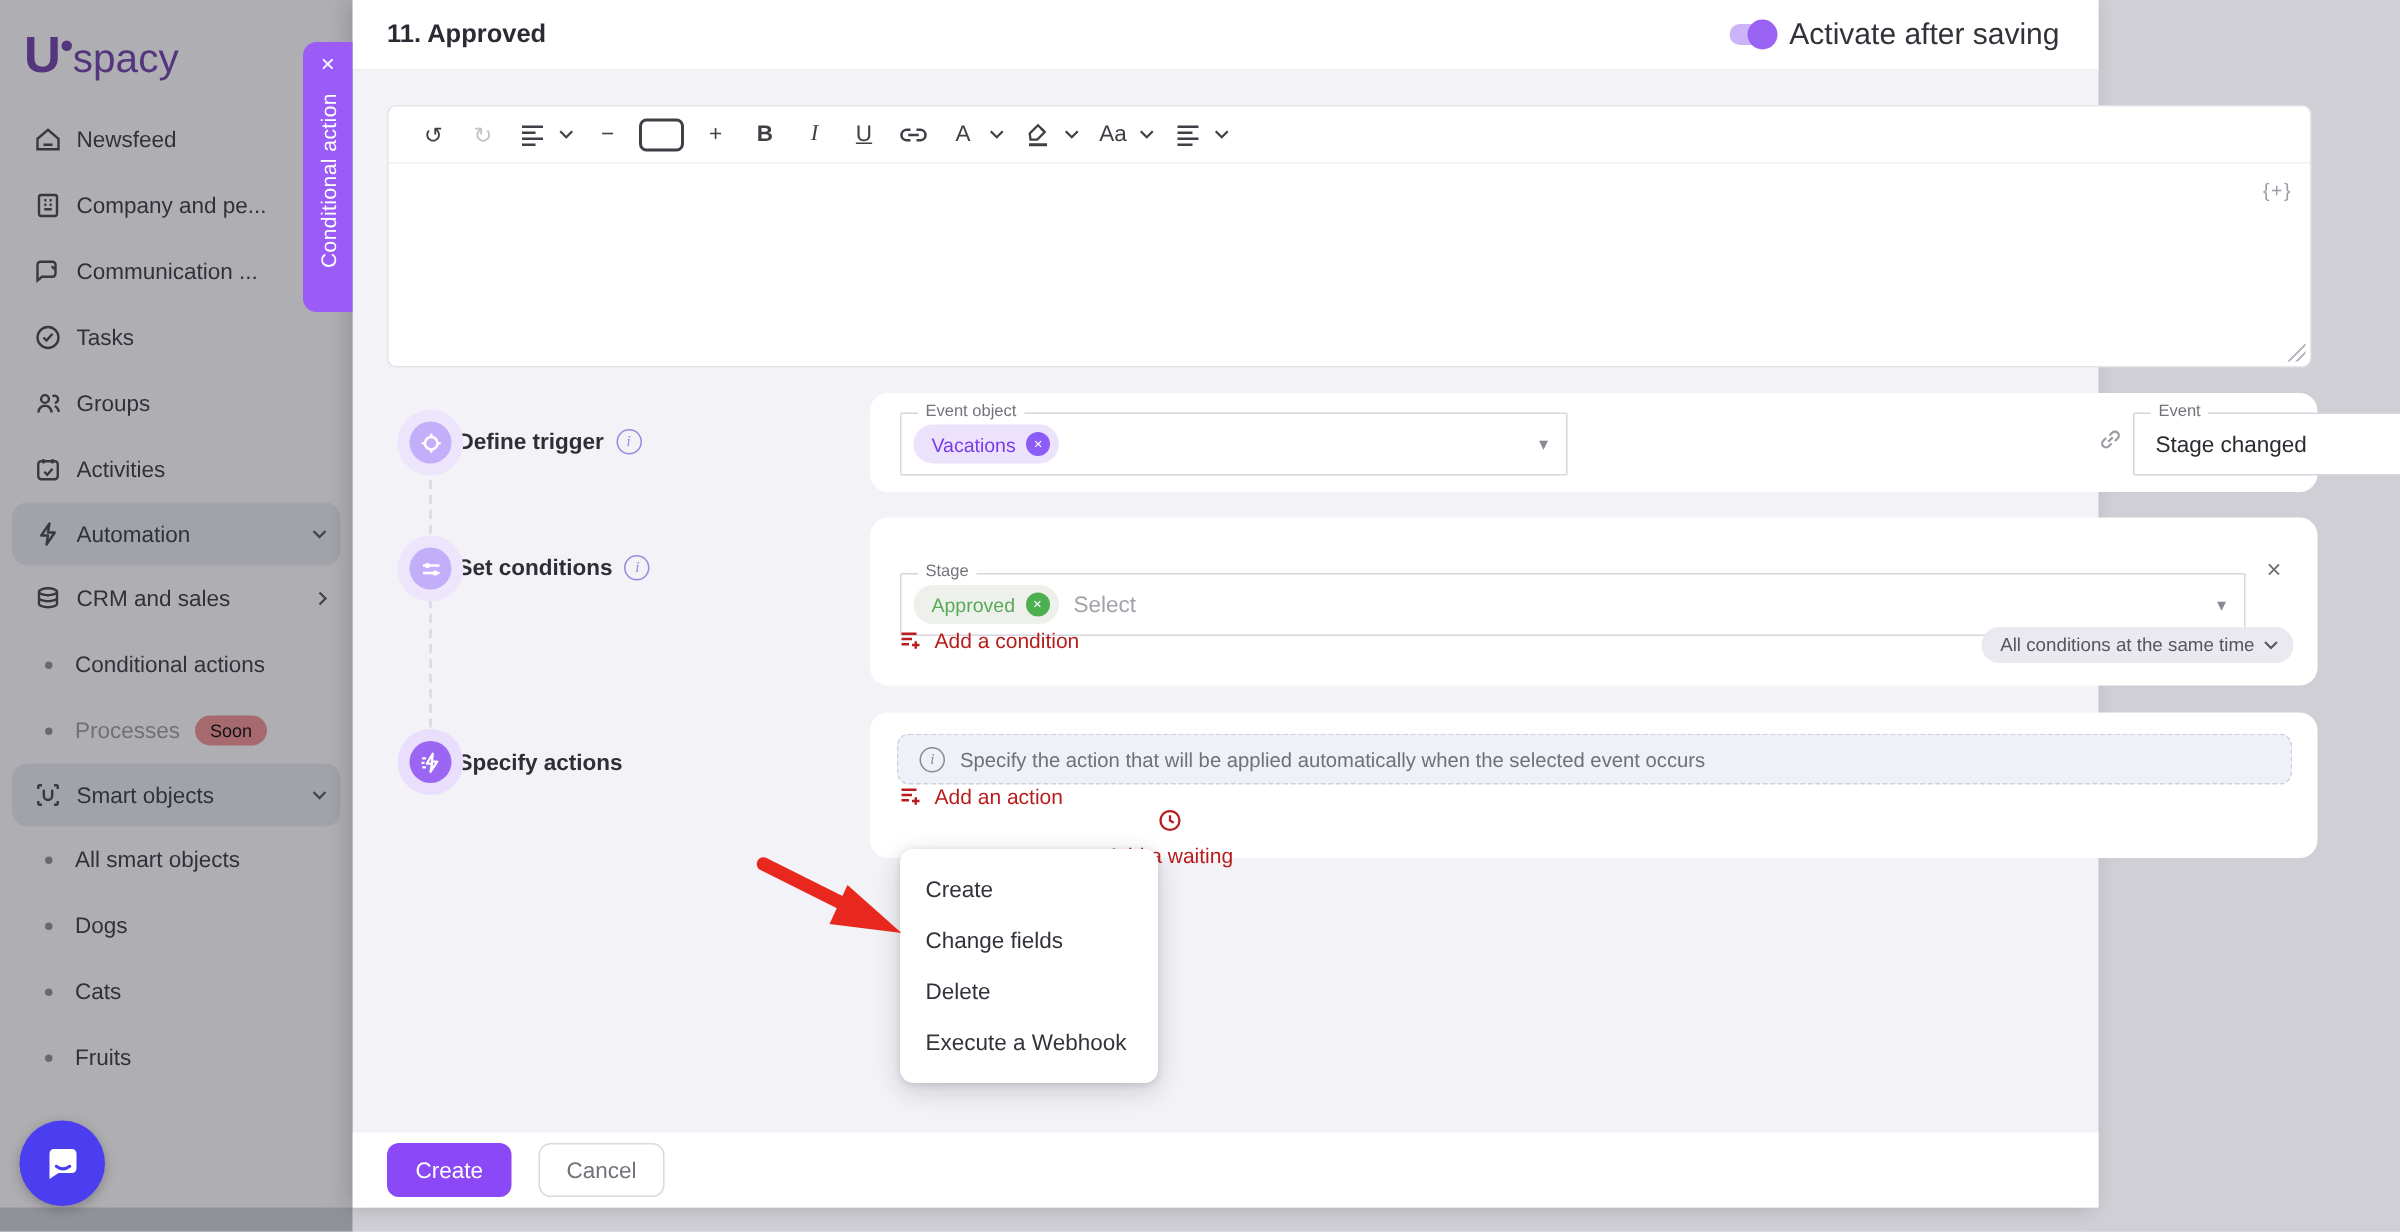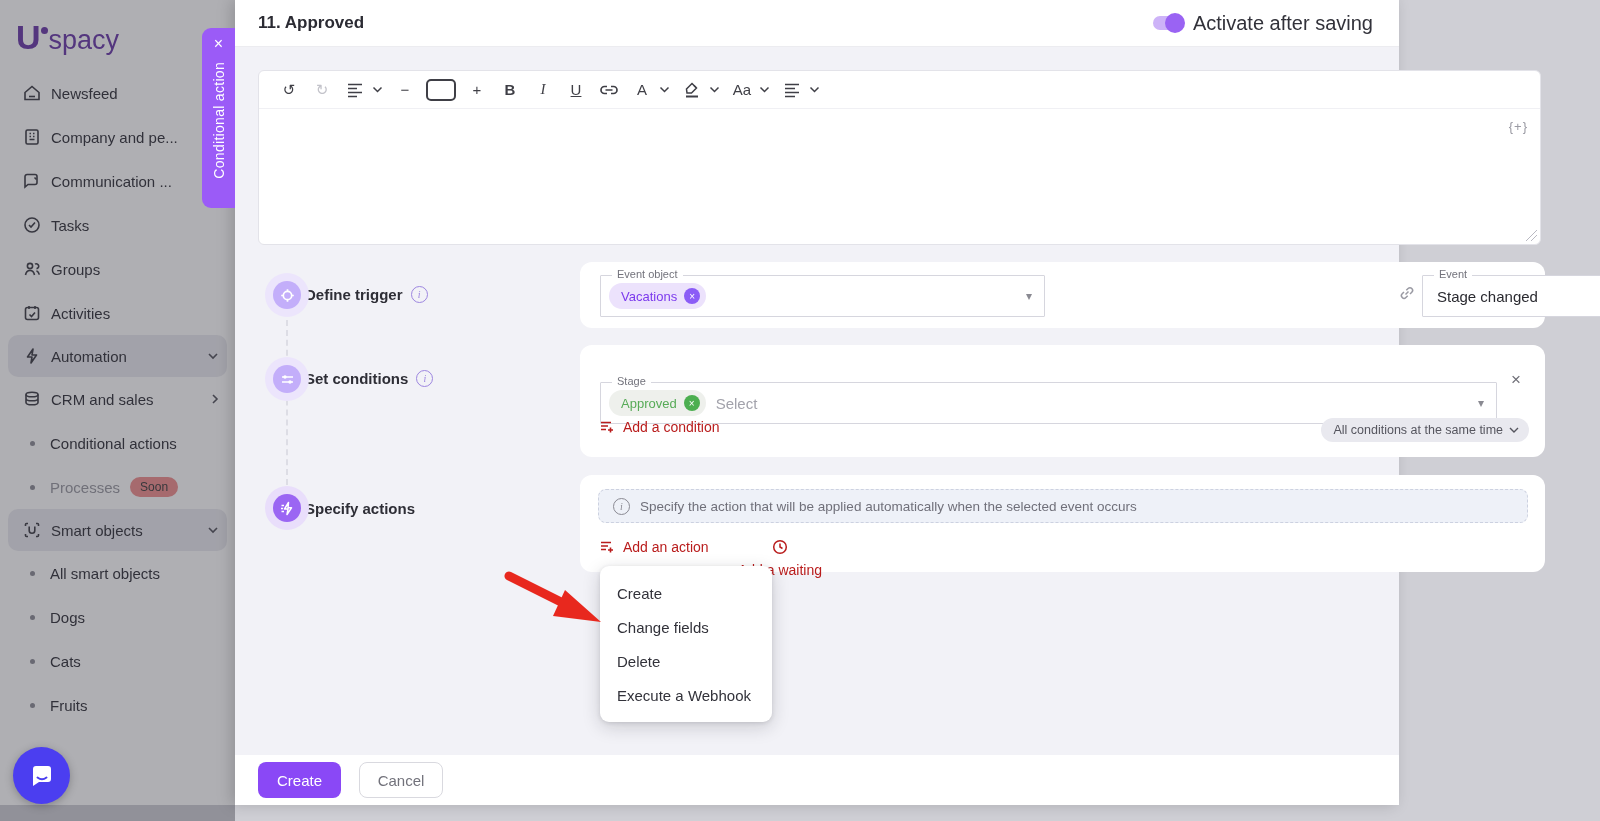--- a/index.html
+++ b/index.html
@@ -15,21 +15,21 @@
   .nav { margin-top:14px; }
   .nav-item { display:flex; align-items:center; height:44px; padding-left:22px; color:#34343c; font-size:15px; cursor:pointer; }
   .nav-item .nico { width:20px; height:20px; margin-right:9px; flex:0 0 auto; color:#3f3f47; }
   .nav-item .lbl { white-space:nowrap; overflow:hidden; }
   .nav-item .chev { margin-left:auto; margin-right:16px; color:#55555e; }
   .nav-item.active { background:#ebebf0; border-radius:10px; margin:0 8px; padding-left:14px; height:42px;}
   .nav-item.active .chev{ margin-right:8px;}
   .sub-item { display:flex; align-items:center; height:44px; padding-left:30px; color:#34343c; font-size:15px; cursor:pointer;}
   .sub-item .dot { width:5px; height:5px; border-radius:50%; background:#8f8f98; margin-right:15px; flex:0 0 auto;}
   .sub-item.disabled { color:#9a9aa2; }
-  .badge-soon { margin-left:10px; background:#f09090; color:#404040; font-size:12px; padding:3px 10px; border-radius:11px; }
+  .badge-soon { margin-left:10px; background:#f09090; color:#000000; font-size:12px; padding:3px 10px; border-radius:11px; }
   .dim-overlay { position:absolute; left:0; top:0; width:235px; height:821px; background:rgba(44,44,54,0.38); z-index:40; }
 
   
   .chat-fab { position:absolute; left:13px; top:747px; width:57px; height:57px; border-radius:50%; background:#4b3ef0; z-index:60; display:flex; align-items:center; justify-content:center; cursor:pointer; box-shadow:0 2px 8px rgba(0,0,0,.25); }
 
   
   .drawer-tab { position:absolute; left:202px; top:28px; width:33px; height:180px; background:#9b5bf7; border-radius:9px 0 0 9px; z-index:60; display:flex; flex-direction:column; align-items:center; cursor:pointer; }
   .drawer-tab .tab-x { color:#fff; font-size:16px; margin-top:8px; line-height:1; }
   .drawer-tab .tab-label { color:#fff; font-size:14px; writing-mode:vertical-rl; transform:rotate(180deg); margin-top:10px; letter-spacing:.3px; }
 
@@ -425,21 +425,21 @@
           </svg>
         </span>
     </div>
   </div>
 
   <div class="panel" style="left:345px; top:475px; width:965px; height:97px;">
     <div class="notice" style="left:18px; top:14px; width:930px; height:34px;">
       <span class="n-info">i</span>
       <span>Specify the action that will be applied automatically when the selected event occurs</span>
     </div>
-    <div class="link-row" style="position:absolute; left:20px; top:64px;">
+    <div class="link-row" style="position:absolute; left:20px; top:48px;">
       <span>
           <svg width="16" height="14" viewBox="0 0 16 14" fill="none" stroke="currentColor" stroke-width="1.6">
             <path d="M1 2.5h10M1 6h7M1 9.5h5M10.5 7.5v5M8 10h5"></path>
           </svg>
         </span>
       <span>Add an action</span>
     </div>
     <div class="link-row" style="position:absolute; left:158px; top:64px;flex-direction:column;">
       <span>
           <svg width="16" height="16" viewBox="0 0 16 16" fill="none" stroke="currentColor" stroke-width="1.5">

